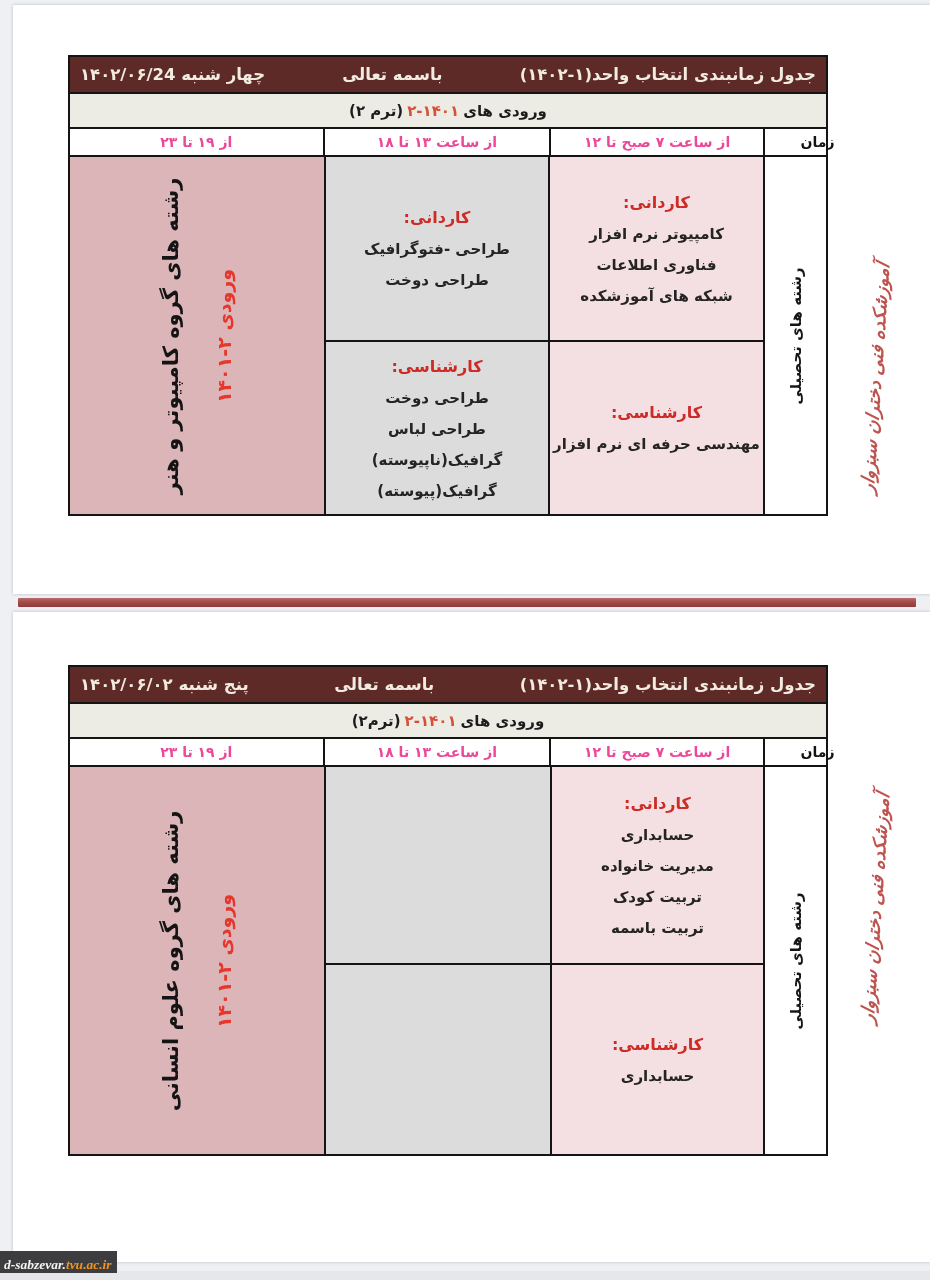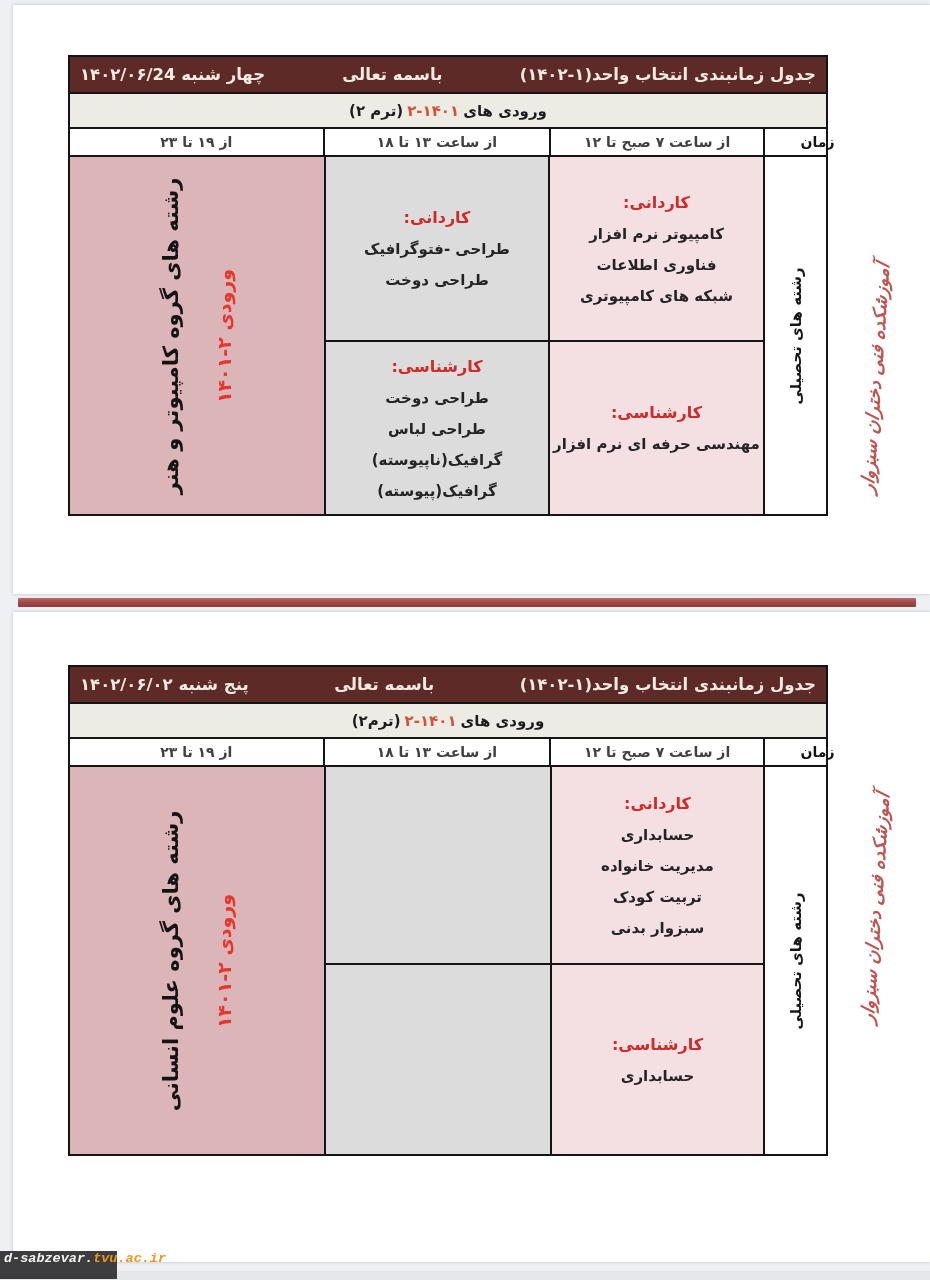--- a/index.html
+++ b/index.html
@@ -73,21 +73,21 @@
     height: 28px;
     border-bottom: 2.5px solid #141414;
     background: #ffffff;
     font-weight: bold;
   }
   .head-cell {
     display: flex;
     align-items: center;
     justify-content: center;
     font-size: 14px;
-    color: #404040;
+    color: #ec4899;
   }
   .hc-time    { width: 63px;  border-left: 2.5px solid #141414; color: #141414; padding-left: 44px; }
   .hc-morning { width: 215px; border-left: 2.5px solid #141414; }
   .hc-afternoon { width: 228px; border-left: 2.5px solid #141414; }
   .hc-evening { width: 254px; }
 
   .body-row { display: flex; }
   .t1 .body-row { height: 357px; }
   .t2 .body-row { height: 387px; }
 
@@ -154,25 +154,25 @@
     font-weight: bold;
     font-size: 18px;
     color: #b8423c;
     opacity: .9;
   }
 
   
   .site-badge {
     position: absolute;
     left: 0; top: 1251px;
-    width: 117px; height: 28px;
+    width: 117px; height: 22px;
     background: #3d3d3f;
-    display: flex; align-items: flex-start;
+    display: flex; align-items: flex-end;
     padding: 0 6px 0 4px;
-    font-family: Liberation Mono, monospace;
+    font-family: Liberation Serif, serif;
     font-style: italic;
     font-weight: bold;
     font-size: 13.5px;
     white-space: nowrap;
   }
   .site-badge .w { color: #f3f3f1; }
   .site-badge .o { color: #ef9422; }
 </style>
 </head>
 <body>
@@ -199,21 +199,21 @@
     <div class="head-cell hc-afternoon">از ساعت ۱۳ تا ۱۸</div>
     <div class="head-cell hc-evening">از ۱۹ تا ۲۳</div>
   </div>
   <div class="body-row">
     <div class="fields-col">
       <span class="vtext">رشته های تحصیلی</span>
     </div>
     <div class="slot-col col-morning">
       <div class="sub-cell sub-top">
         <div class="degree-title">کاردانی:</div>
-        <div class="prog-list" style="display:contents"><div class="prog-item">کامپیوتر نرم افزار</div><div class="prog-item">فناوری اطلاعات</div><div class="prog-item">شبکه های کامپیوتری</div></div>
+        <div class="prog-list" style="display:contents"><div class="prog-item">کامپیوتر نرم افزار</div><div class="prog-item">فناوری اطلاعات</div><div class="prog-item">شبکه های آموزشکده</div></div>
       </div>
       <div class="sub-cell sub-bottom">
         <div class="degree-title">کارشناسی:</div>
         <div class="prog-list" style="display:contents"><div class="prog-item">مهندسی حرفه ای نرم افزار</div></div>
       </div>
     </div>
     <div class="slot-col col-afternoon">
       <div class="sub-cell sub-top">
         <div class="degree-title">کاردانی:</div>
         <div class="prog-list" style="display:contents"><div class="prog-item">طراحی -فتوگرافیک</div><div class="prog-item">طراحی دوخت</div></div>
@@ -249,21 +249,21 @@
     <div class="head-cell hc-afternoon">از ساعت ۱۳ تا ۱۸</div>
     <div class="head-cell hc-evening">از ۱۹ تا ۲۳</div>
   </div>
   <div class="body-row">
     <div class="fields-col">
       <span class="vtext">رشته های تحصیلی</span>
     </div>
     <div class="slot-col col-morning">
       <div class="sub-cell sub-top">
         <div class="degree-title">کاردانی:</div>
-        <div class="prog-list" style="display:contents"><div class="prog-item">حسابداری</div><div class="prog-item">مدیریت خانواده</div><div class="prog-item">تربیت کودک</div><div class="prog-item">سبزوار بدنی</div></div>
+        <div class="prog-list" style="display:contents"><div class="prog-item">حسابداری</div><div class="prog-item">مدیریت خانواده</div><div class="prog-item">تربیت کودک</div><div class="prog-item">تربیت باسمه</div></div>
       </div>
       <div class="sub-cell sub-bottom">
         <div class="degree-title">کارشناسی:</div>
         <div class="prog-list" style="display:contents"><div class="prog-item">حسابداری</div></div>
       </div>
     </div>
     <div class="slot-col col-afternoon">
       <div class="sub-cell sub-top"></div>
       <div class="sub-cell sub-bottom"></div>
     </div>

